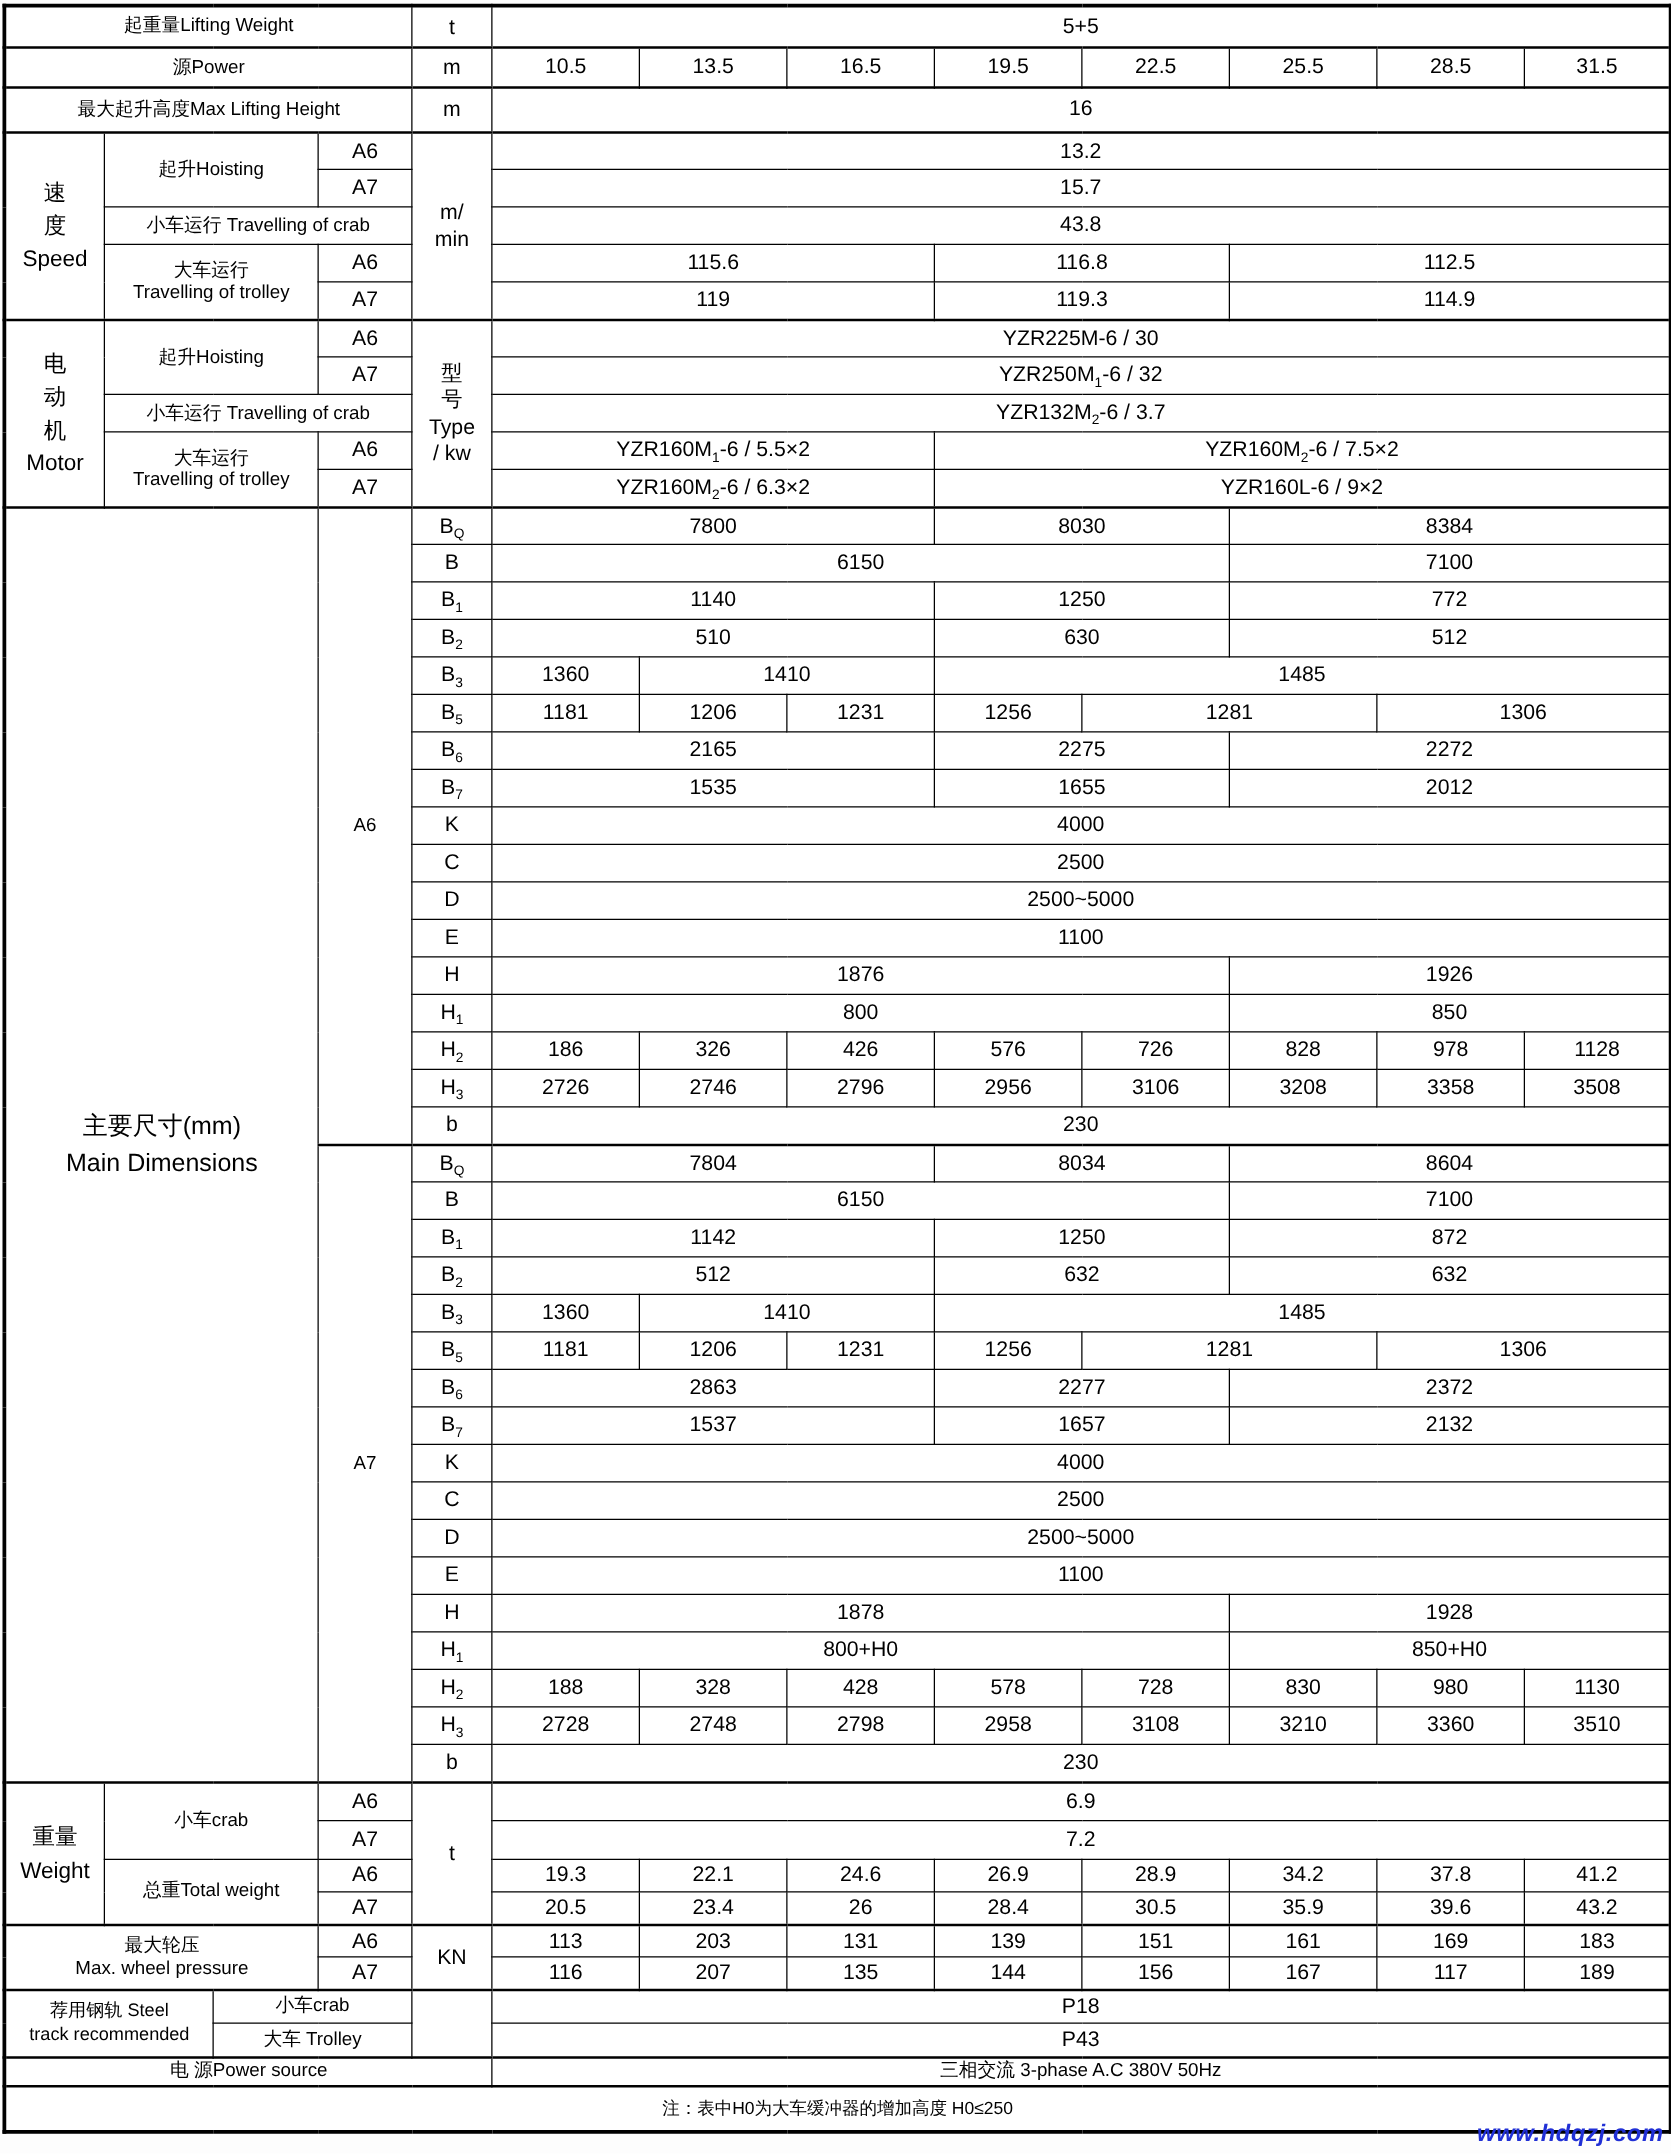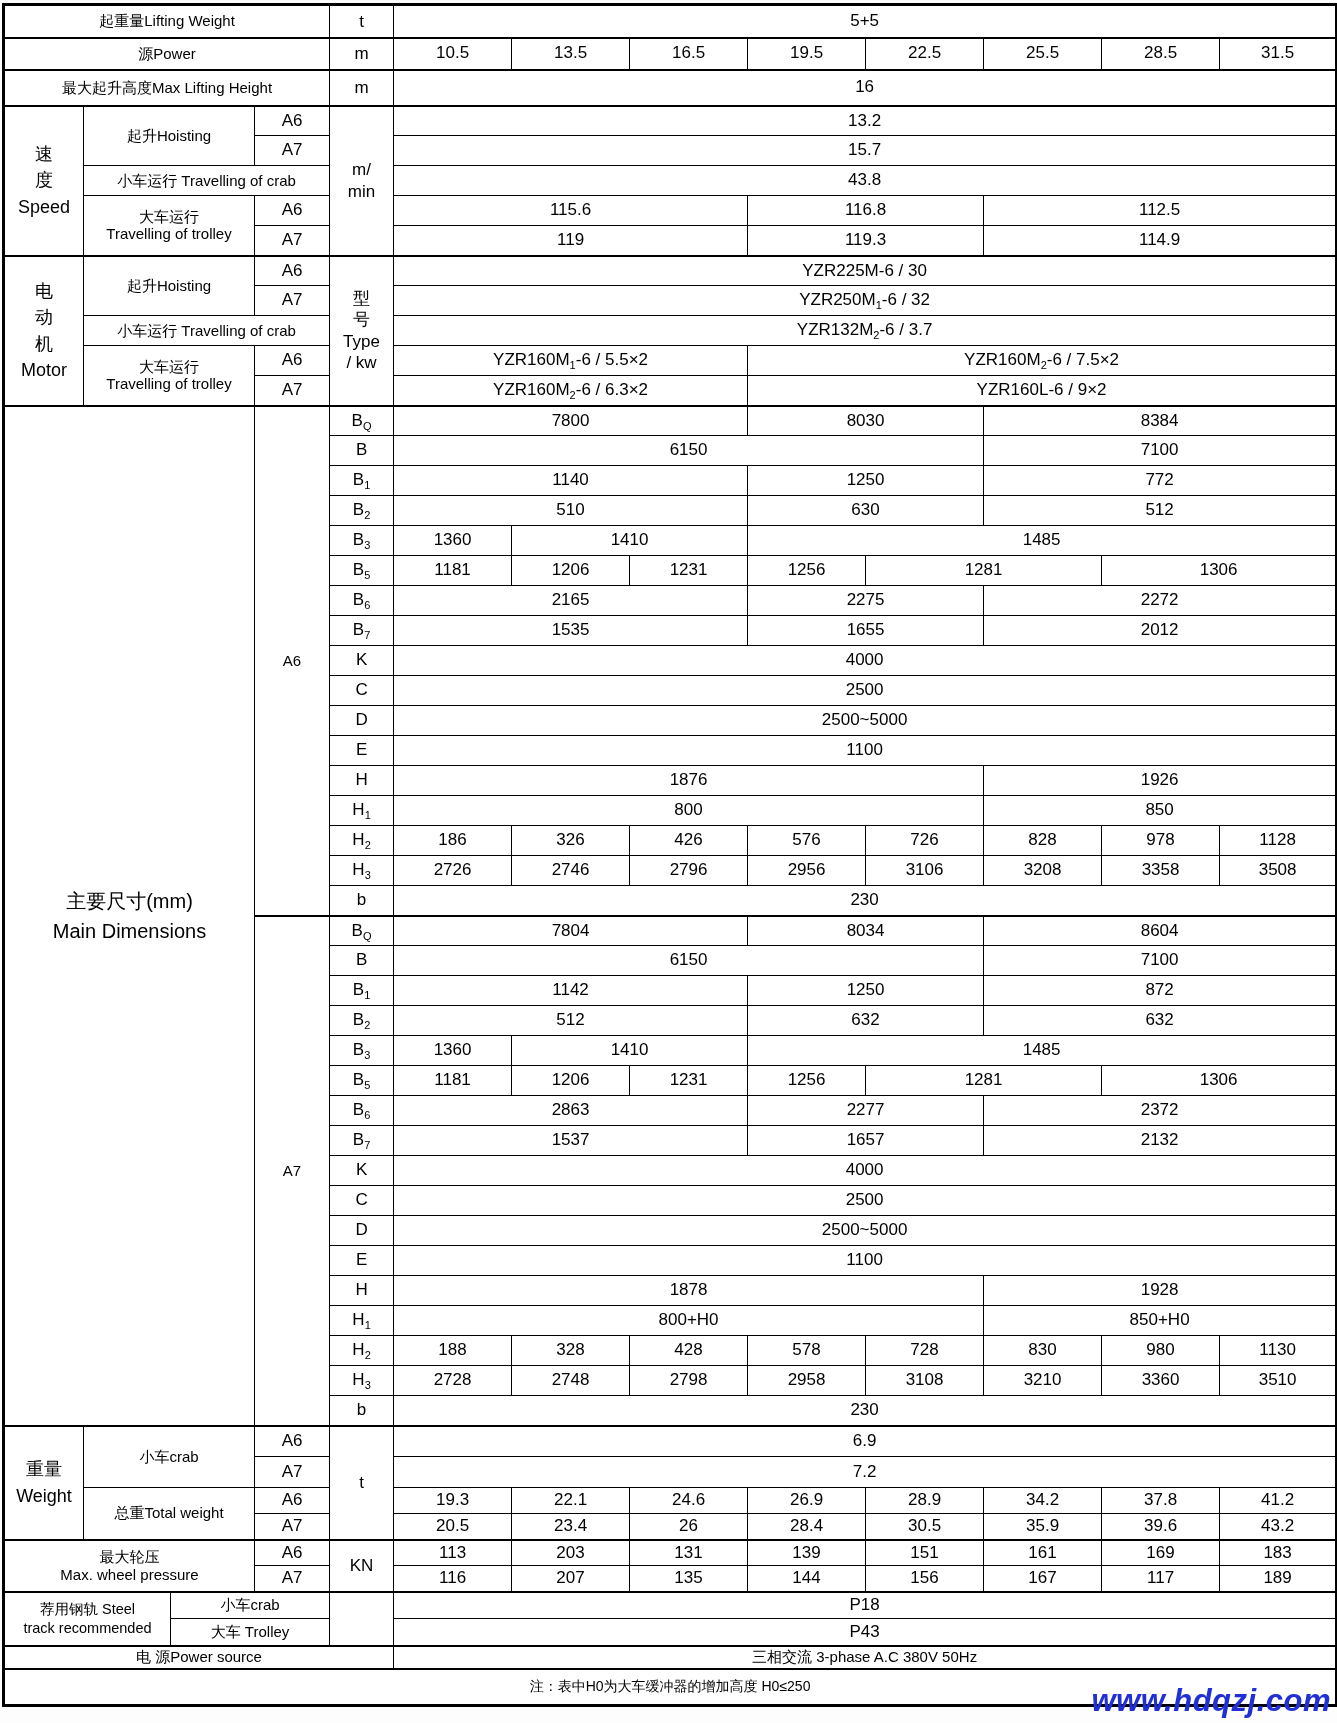--- a/index.html
+++ b/index.html
@@ -20,21 +20,21 @@
   td.lbl{font-size:15px;}
   td.cat{font-size:18px;line-height:1.45;}
   td.big{font-size:20px;line-height:1.5;}
   td.small{font-size:14.5px;line-height:1.25;}
   td.unit{font-size:17px;line-height:1.25;}
   td.dim{font-size:17px;}
   td.note{font-size:14px;border-left:none;}
   sub{font-size:11px;line-height:0;}
   .watermark{
     position:absolute;right:6px;bottom:4px;
-    font-size:31px;font-weight:bold;font-style:italic;
+    font-size:19px;font-weight:bold;font-style:italic;
     letter-spacing:0.5px;
   }
 </style>
 </head>
 <body>
 
 <div class="page">
   <table class="spec">
     <colgroup>
       <col style="width:80px">

